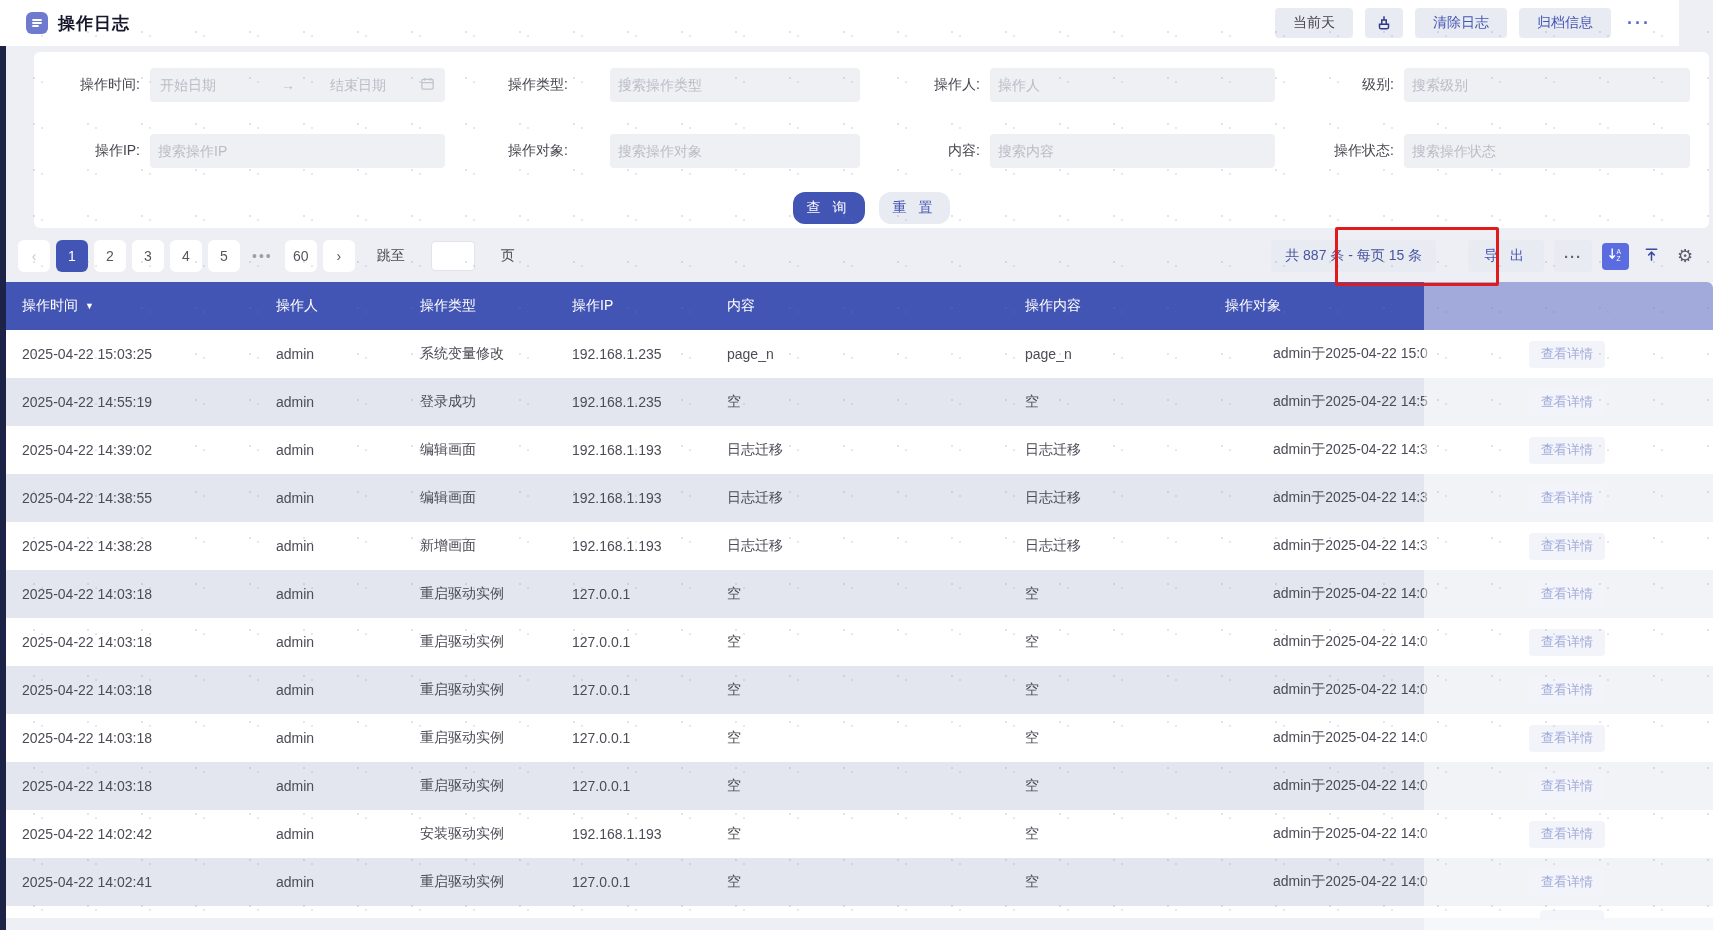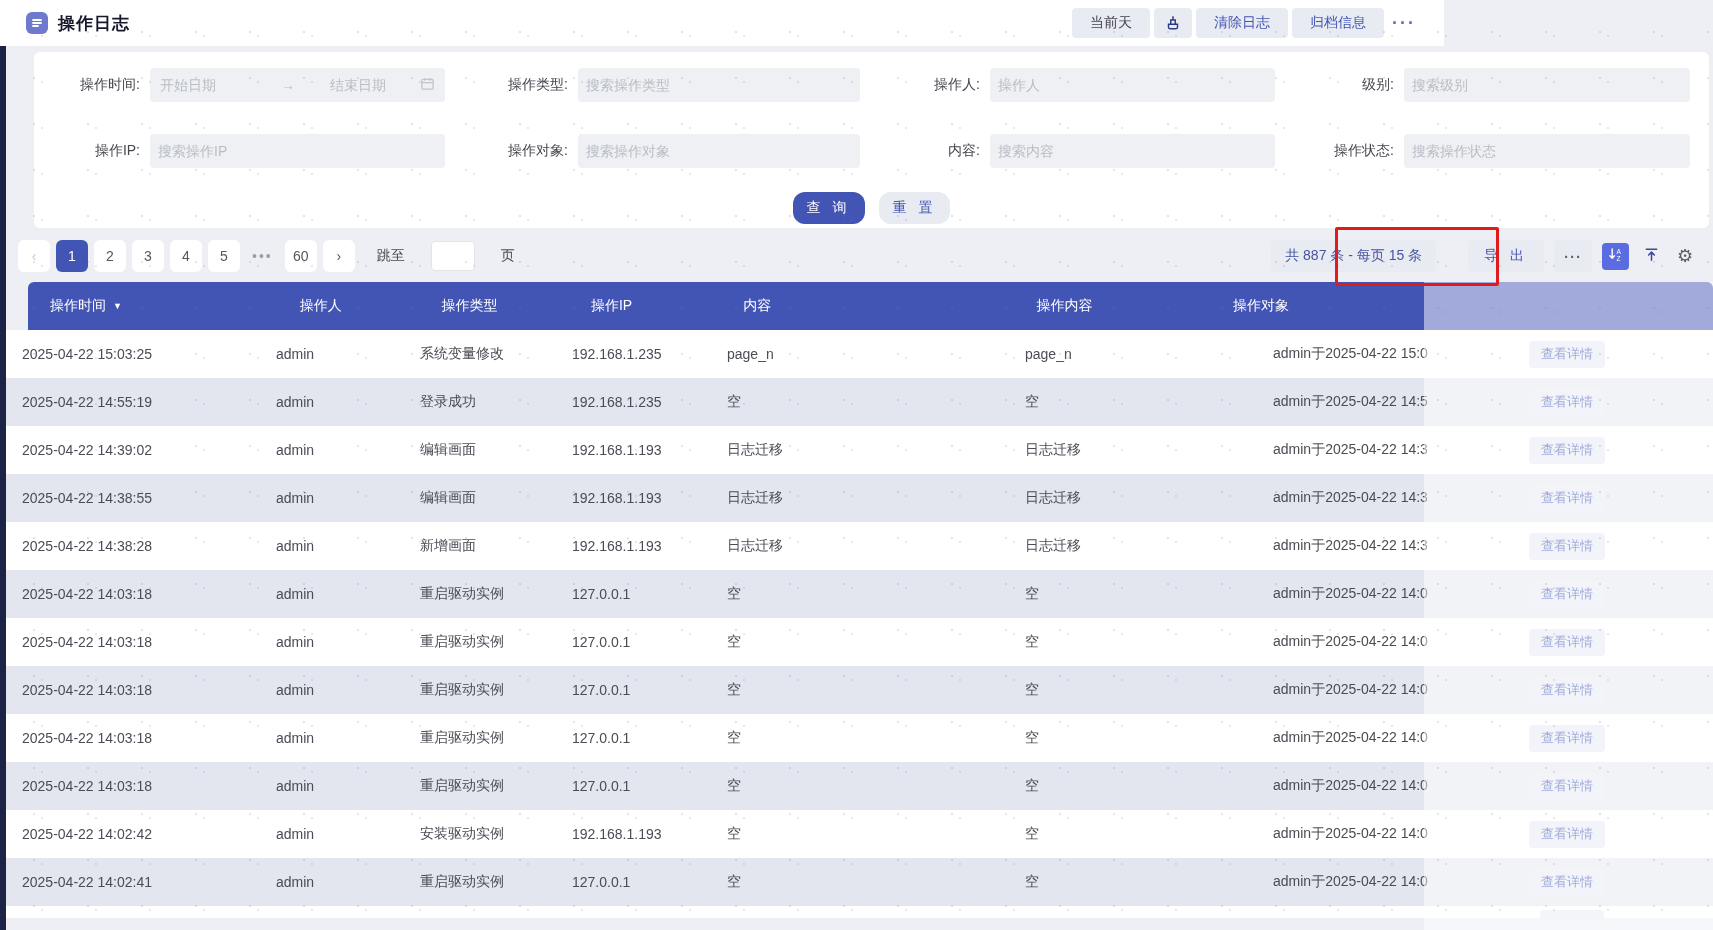--- a/index.html
+++ b/index.html
@@ -11,36 +11,36 @@
   
   .dots {
     position:absolute; inset:0; z-index:25; pointer-events:none; opacity:.4;
     background-image:
       radial-gradient(rgba(120,130,155,.55) 1.1px, transparent 1.2px),
       radial-gradient(rgba(120,130,155,.45) 1.1px, transparent 1.2px);
     background-size:54px 46px, 54px 46px;
     background-position:7px 9px, 15px 13px;
   }
   
-  .topbar { position:absolute; left:0; top:0; width:1444px; height:46px; background:#fff; display:flex; align-items:center; z-index:2; }
+  .topbar { position:absolute; left:0; top:0; width:1679px; height:46px; background:#fff; display:flex; align-items:center; z-index:2; }
   .title-ic { width:22px; height:22px; border-radius:6px; background:#6e7ace; margin-left:26px; display:flex; align-items:center; justify-content:center; }
   .page-title { font-size:17px; font-weight:bold; color:#17182b; margin-left:10px; letter-spacing:1px; }
-  .topbar-right { margin-left:auto; display:flex; align-items:center; gap:4px; padding-right:24px; }
+  .topbar-right { margin-left:auto; display:flex; align-items:center; gap:12px; padding-right:24px; }
   .chip { height:30px; border-radius:4px; background:#e9ebf2; display:flex; align-items:center; justify-content:center; padding:0 18px; font-size:14px; cursor:pointer; }
   .chip.plain { color:#44454d; }
   .chip.blue  { color:#4355b4; }
   .chip.icon-only { width:38px; padding:0; }
   .top-more { color:#5a6bd8; font-size:18px; font-weight:bold; letter-spacing:2px; cursor:pointer; padding:0 4px; }
   
   .left-strip { position:absolute; left:0; top:46px; width:6px; height:884px; background:#1d2347; z-index:3; }
   
   .filter-card { position:absolute; left:34px; top:52px; width:1675px; height:176px; background:#fff; border-radius:6px; z-index:1; }
   .fcell { position:absolute; display:flex; align-items:center; height:34px; }
   .frow1 { top:16px; } .frow2 { top:82px; }
-  .pos1 { left:0; width:411px; } .pos2 { left:424px; width:402px; }
+  .pos1 { left:0; width:411px; } .pos2 { left:424px; width:402px;gap:32px; }
   .pos3 { left:836px; width:405px; } .pos4 { left:1250px; width:406px; }
   .flabel { flex:0 0 120px; text-align:right; padding-right:10px; font-size:14px; color:#45464e; white-space:nowrap; }
   .pos1 .flabel { flex-basis:116px; }
   .finput { flex:1; height:34px; background:#eef0f3; border:none; border-radius:4px; padding:0 8px; font-size:14px; color:#45464e; font-family:inherit; }
   .finput::placeholder { color:#b9bdc6; }
   .daterange { flex:1; height:34px; background:#eef0f3; border-radius:4px; display:flex; align-items:center; padding:0 10px; gap:4px; }
   .daterange input { background:transparent; border:none; width:86px; font-size:14px; font-family:inherit; color:#45464e; }
   .daterange input::placeholder { color:#b9bdc6; }
   .dr-arrow { color:#b9bdc6; font-size:14px; flex:1; text-align:center; }
   .btnrow { position:absolute; top:140px; left:0; width:100%; display:flex; justify-content:center; gap:14px; }
@@ -58,21 +58,21 @@
   .jump input { width:44px; height:30px; border:1px solid #e2e4ea; border-radius:4px; background:#fff; }
   .pg-right { margin-left:auto; display:flex; align-items:center; gap:10px; }
   .total-chip { height:32px; border-radius:4px; background:#e9ebf2; color:#46549f; font-size:14px; display:flex; align-items:center; padding:0 14px; margin-right:22px; }
   .export-chip { height:32px; border-radius:4px; background:#e9ebf2; color:#4355b4; font-size:14px; letter-spacing:4px; display:flex; align-items:center; padding:0 16px; cursor:pointer; }
   .pg-more { height:32px; border-radius:4px; background:#e9ebf2; color:#666; font-size:15px; font-weight:bold; letter-spacing:1px; display:flex; align-items:center; padding:0 10px; cursor:pointer; }
   .sort-chip { width:27px; height:27px; border-radius:4px; background:#5b6ce0; display:flex; align-items:center; justify-content:center; cursor:pointer; }
   .bare-ic { display:flex; align-items:center; justify-content:center; width:24px; height:24px; cursor:pointer; }
   .gear { font-size:18px; color:#5a5f6b; }
   
   .tablewrap { position:absolute; left:0; top:282px; width:1713px; z-index:1; }
-  .thead { display:flex; height:48px; background:#4355b4; border-radius:6px 6px 0 0; color:#fff; font-size:14px; font-weight:500;margin-left:28px; }
+  .thead { display:flex; height:48px; background:#4355b4; border-radius:6px 6px 0 0; color:#fff; font-size:14px; font-weight:500; }
   .th,.td { display:flex; align-items:center; }
   .c1{width:276px; padding-left:22px;} .c2{width:144px;} .c3{width:152px;} .c4{width:155px;}
   .c5{width:298px;} .c6{width:248px;} .c7{width:200px;} .c8{width:240px; justify-content:center;}
   .sort-caret { font-size:9px; margin-left:7px; color:#fff; }
   .trow { display:flex; height:48px; background:#fff; font-size:14px; color:#4b4c55; }
   .tbody .trow:nth-child(even) { background:#e3e6ef; }
   .detail-btn { height:27px; padding:0 12px; border:none; border-radius:4px; background:#e4e8f5; color:#4355b4; font-size:13px; cursor:pointer; font-family:inherit; transform:translateX(-26px); }
   .partial-row { display:flex; height:12px; background:#fff; position:relative; }
   .partial-btn { position:absolute; left:1540px; top:4px; width:64px; height:10px; border-radius:4px 4px 0 0; background:#e7eaf6; }
   

